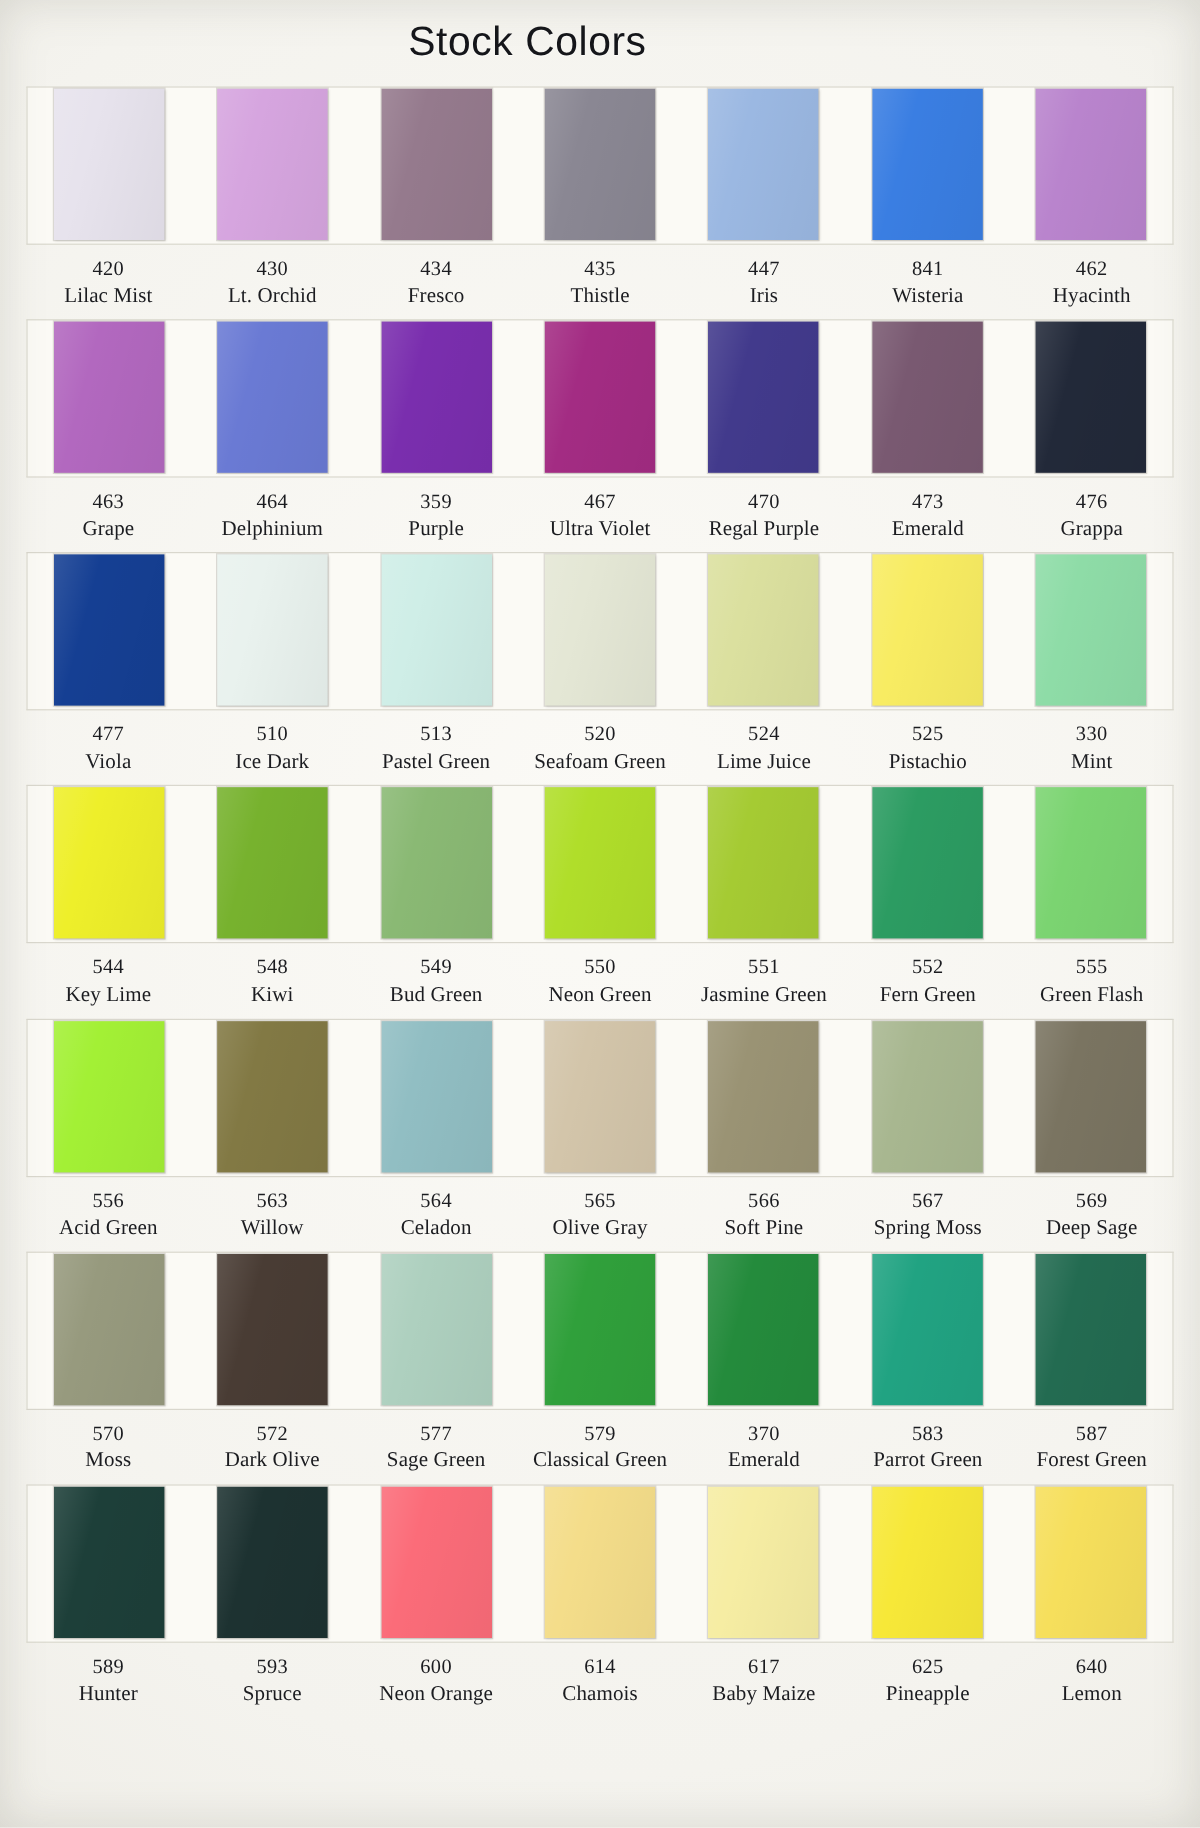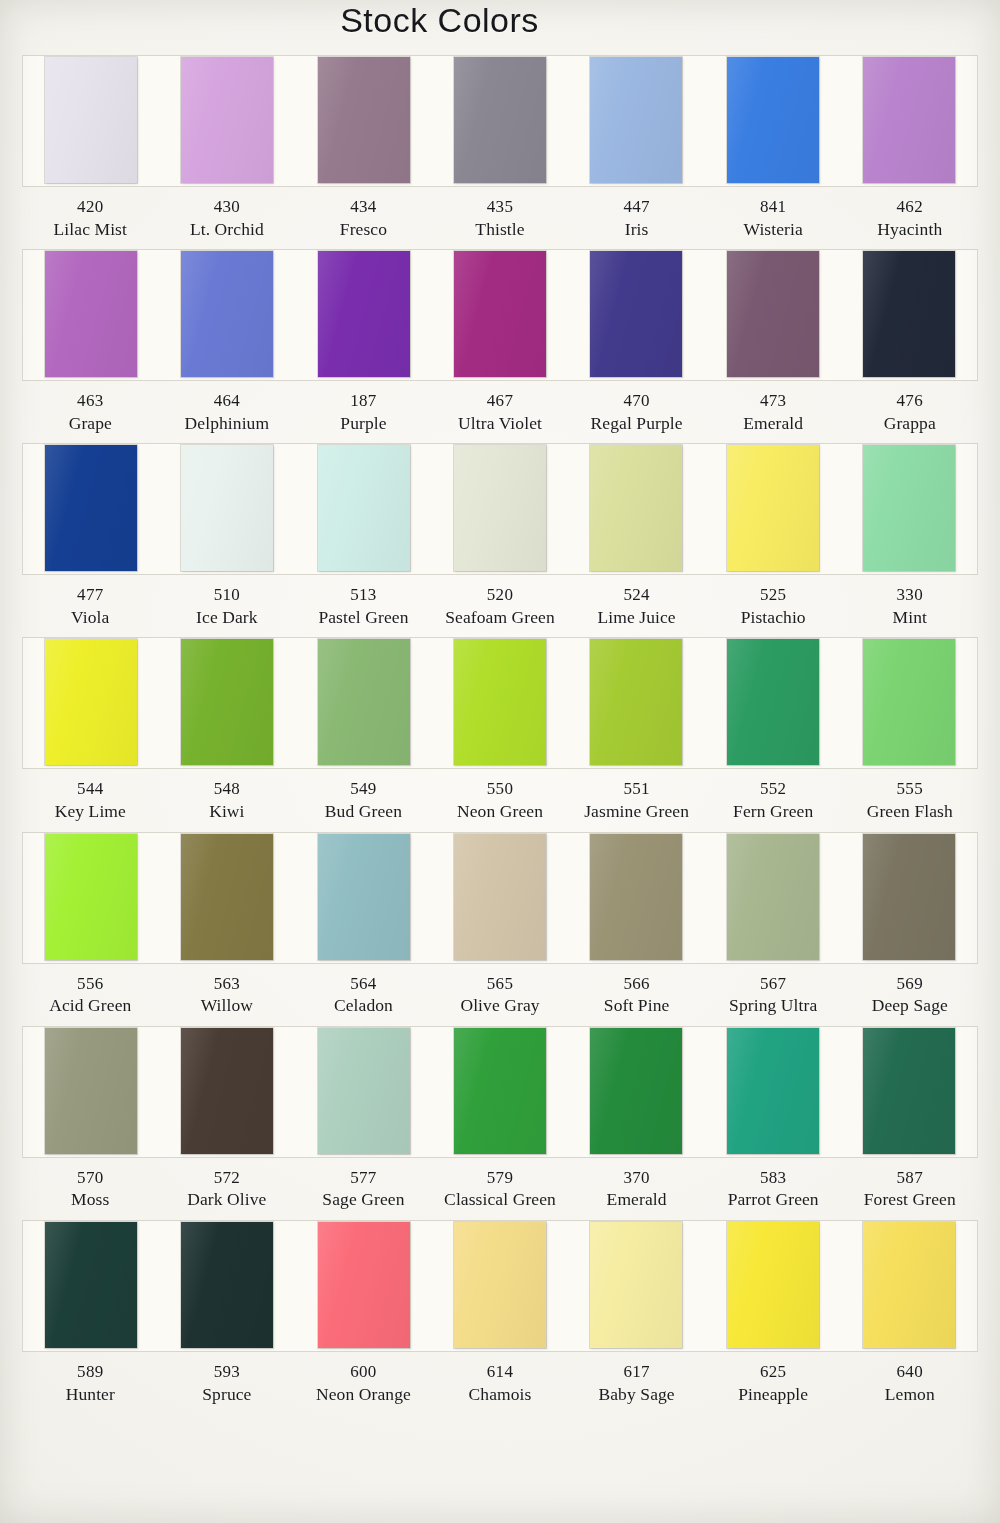--- a/index.html
+++ b/index.html
@@ -15,31 +15,31 @@
     position:absolute;inset:0;
     background:
       radial-gradient(ellipse 120% 90% at 50% 45%, #fbfaf6 0%, #f4f3ee 58%, #eceae3 88%, #e2e0d8 100%);
   }
   .page-edge{
     position:absolute;left:0;top:0;width:1000px;height:1523px;
     box-shadow:inset 0 0 38px rgba(120,118,105,.22);
     pointer-events:none;
   }
   .title{
-    position:absolute;top:1px;left:0;width:879px;
+    position:absolute;top:16px;left:0;width:879px;
     text-align:center;
     font-family:"Liberation Sans", sans-serif;
     font-size:34px;
     letter-spacing:.5px;
     color:#15161a;
     text-shadow:0 1px 0 rgba(255,255,255,.6);
   }
   .grid{
     position:absolute;
-    top:55px;left:22px;
+    top:72px;left:22px;
     width:956px;
   }
   .row{
     position:relative;
     margin-bottom:0px;
   }
   .swatch-strip{
     position:relative;
     height:130px;
     background:#fbfaf5;
@@ -183,21 +183,21 @@
       <div class="labels">
         <div class="label">
           <span class="code">463</span>
           <span class="cname">Grape</span>
         </div>
         <div class="label">
           <span class="code">464</span>
           <span class="cname">Delphinium</span>
         </div>
         <div class="label">
-          <span class="code">187</span>
+          <span class="code">359</span>
           <span class="cname">Purple</span>
         </div>
         <div class="label">
           <span class="code">467</span>
           <span class="cname">Ultra Violet</span>
         </div>
         <div class="label">
           <span class="code">470</span>
           <span class="cname">Regal Purple</span>
         </div>
@@ -361,21 +361,21 @@
         <div class="label">
           <span class="code">565</span>
           <span class="cname">Olive Gray</span>
         </div>
         <div class="label">
           <span class="code">566</span>
           <span class="cname">Soft Pine</span>
         </div>
         <div class="label">
           <span class="code">567</span>
-          <span class="cname">Spring Ultra</span>
+          <span class="cname">Spring Moss</span>
         </div>
         <div class="label">
           <span class="code">569</span>
           <span class="cname">Deep Sage</span>
         </div>
       </div>
     </div>
     <div class="row">
       <div class="swatch-strip">
         <div class="cell">
@@ -467,21 +467,21 @@
         <div class="label">
           <span class="code">600</span>
           <span class="cname">Neon Orange</span>
         </div>
         <div class="label">
           <span class="code">614</span>
           <span class="cname">Chamois</span>
         </div>
         <div class="label">
           <span class="code">617</span>
-          <span class="cname">Baby Sage</span>
+          <span class="cname">Baby Maize</span>
         </div>
         <div class="label">
           <span class="code">625</span>
           <span class="cname">Pineapple</span>
         </div>
         <div class="label">
           <span class="code">640</span>
           <span class="cname">Lemon</span>
         </div>
       </div>

